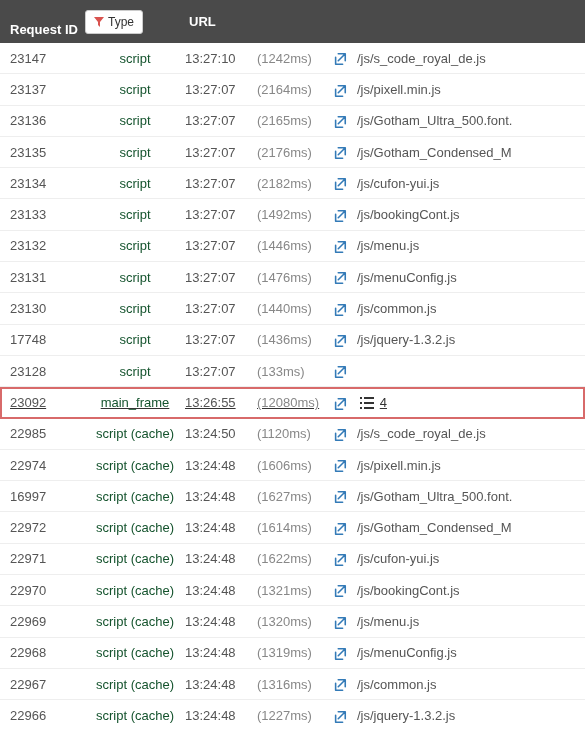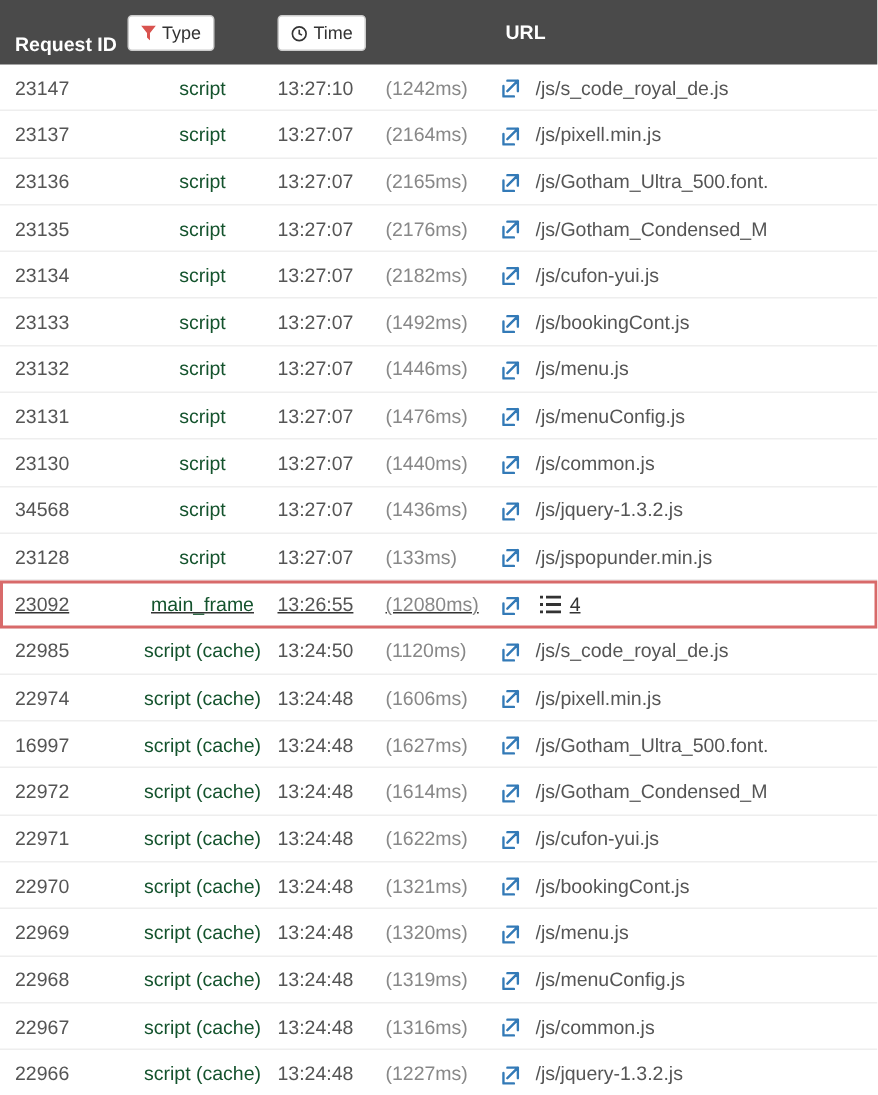--- a/index.html
+++ b/index.html
@@ -73,31 +73,20 @@
   <div class="col-type">
     <button class="header-btn">
       <span class="filter-icon-red">
         <svg width="10" height="10" viewBox="0 0 10 10">
             <path d="M0 0 L10 0 L6 5 L6 10 L4 8 L4 5 Z" fill="#d9534f"></path>
           </svg>
       </span>
       <span>Type</span>
     </button>
   </div>
-  <div class="col-time">
-    <button class="header-btn">
-      <span class="clock-icon">
-        <svg width="11" height="11" viewBox="0 0 12 12">
-            <circle cx="6" cy="6" r="5" fill="none" stroke="#333" stroke-width="1.2"></circle>
-            <path d="M6 3 L6 6 L8 7" stroke="#333" stroke-width="1.2" fill="none"></path>
-          </svg>
-      </span>
-      <span>Time</span>
-    </button>
-  </div>
   <div class="col-url header-label">URL</div>
 </div>
 
 <div class="rows" id="rows-container">
     <div class="row">
       <div class="cell-id">23147</div>
       <div class="cell-type">script</div>
       <div class="cell-time">13:27:10</div>
       <div class="cell-dur">(1242ms)</div>
       <div class="cell-link"><span class="ext-icon"><svg width="14" height="14" viewBox="0 0 16 16">
@@ -188,39 +177,38 @@
       <div class="cell-type">script</div>
       <div class="cell-time">13:27:07</div>
       <div class="cell-dur">(1440ms)</div>
       <div class="cell-link"><span class="ext-icon"><svg width="14" height="14" viewBox="0 0 16 16">
             <path d="M6 2 L14 2 L14 10 M14 2 L6 10 M3 6 L3 14 L11 14" fill="none" stroke="#337ab7" stroke-width="1.8" stroke-linecap="round" stroke-linejoin="round"></path>
           </svg></span></div>
       <div class="cell-url">/js/common.js</div>
       <div class="cell-badge"></div>
     </div>
     <div class="row">
-      <div class="cell-id">34568</div>
+      <div class="cell-id">17748</div>
       <div class="cell-type">script</div>
       <div class="cell-time">13:27:07</div>
       <div class="cell-dur">(1436ms)</div>
       <div class="cell-link"><span class="ext-icon"><svg width="14" height="14" viewBox="0 0 16 16">
             <path d="M6 2 L14 2 L14 10 M14 2 L6 10 M3 6 L3 14 L11 14" fill="none" stroke="#337ab7" stroke-width="1.8" stroke-linecap="round" stroke-linejoin="round"></path>
           </svg></span></div>
       <div class="cell-url">/js/jquery-1.3.2.js</div>
       <div class="cell-badge"></div>
     </div>
     <div class="row">
       <div class="cell-id">23128</div>
       <div class="cell-type">script</div>
       <div class="cell-time">13:27:07</div>
       <div class="cell-dur">(133ms)</div>
       <div class="cell-link"><span class="ext-icon"><svg width="14" height="14" viewBox="0 0 16 16">
             <path d="M6 2 L14 2 L14 10 M14 2 L6 10 M3 6 L3 14 L11 14" fill="none" stroke="#337ab7" stroke-width="1.8" stroke-linecap="round" stroke-linejoin="round"></path>
           </svg></span></div>
-      <div class="cell-url">/js/jspopunder.min.js</div>
       <div class="cell-badge"></div>
     </div>
     <div class="row highlighted">
       <div class="cell-id">23092</div>
       <div class="cell-type">main_frame</div>
       <div class="cell-time">13:26:55</div>
       <div class="cell-dur">(12080ms)</div>
       <div class="cell-link"><span class="ext-icon"><svg width="14" height="14" viewBox="0 0 16 16">
             <path d="M6 2 L14 2 L14 10 M14 2 L6 10 M3 6 L3 14 L11 14" fill="none" stroke="#337ab7" stroke-width="1.8" stroke-linecap="round" stroke-linejoin="round"></path>
           </svg></span></div>

